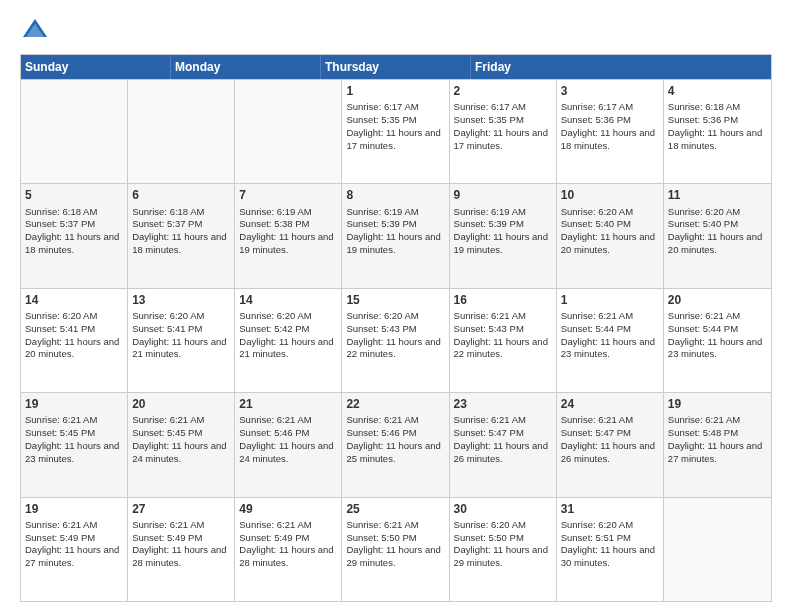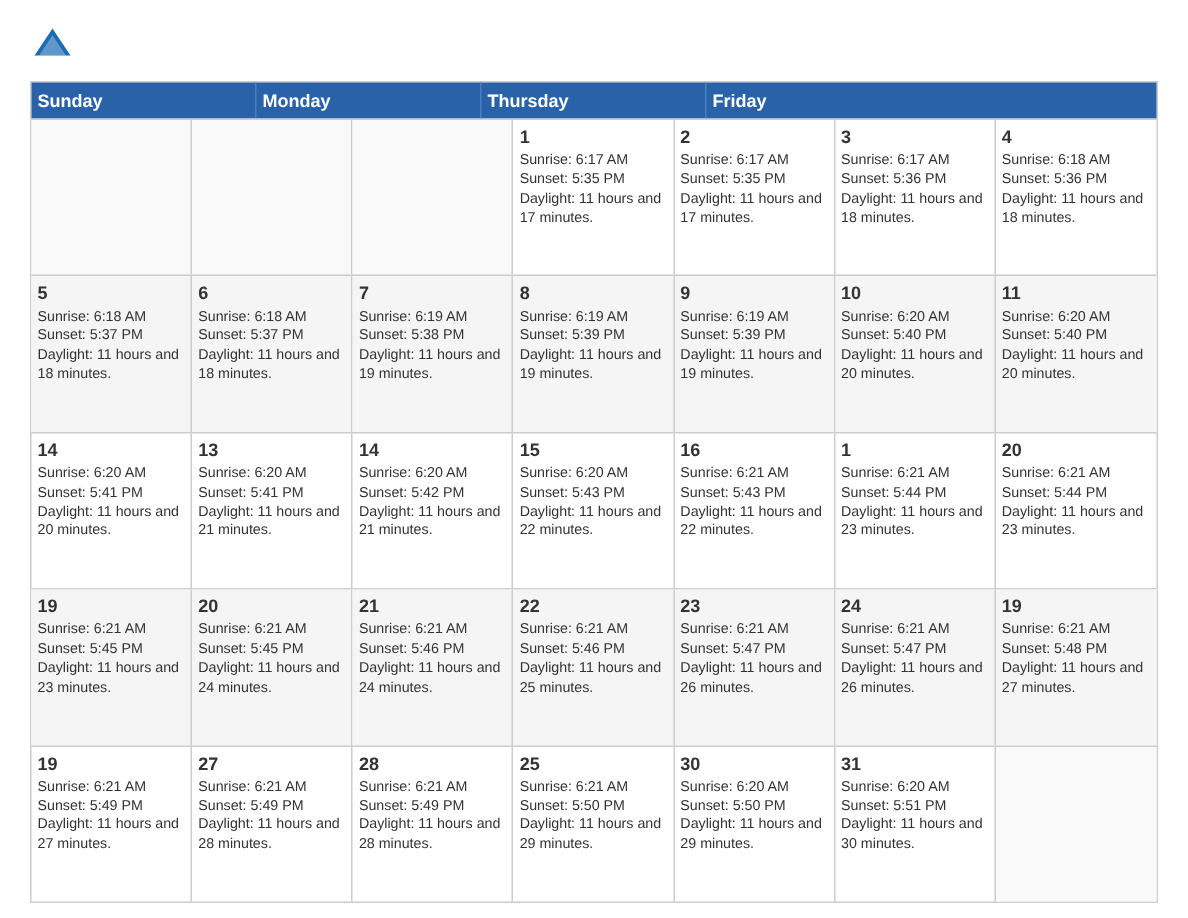--- a/index.html
+++ b/index.html
@@ -175,21 +175,21 @@
           <div class="cal-cell"><span class="day-num">20</span><span>Sunrise: 6:21 AM<br>Sunset: 5:45 PM<br>Daylight: 11 hours and 24 minutes.</span></div>
           <div class="cal-cell"><span class="day-num">21</span><span>Sunrise: 6:21 AM<br>Sunset: 5:46 PM<br>Daylight: 11 hours and 24 minutes.</span></div>
           <div class="cal-cell"><span class="day-num">22</span><span>Sunrise: 6:21 AM<br>Sunset: 5:46 PM<br>Daylight: 11 hours and 25 minutes.</span></div>
           <div class="cal-cell"><span class="day-num">23</span><span>Sunrise: 6:21 AM<br>Sunset: 5:47 PM<br>Daylight: 11 hours and 26 minutes.</span></div>
           <div class="cal-cell"><span class="day-num">24</span><span>Sunrise: 6:21 AM<br>Sunset: 5:47 PM<br>Daylight: 11 hours and 26 minutes.</span></div>
           <div class="cal-cell"><span class="day-num">19</span><span>Sunrise: 6:21 AM<br>Sunset: 5:48 PM<br>Daylight: 11 hours and 27 minutes.</span></div>
         </div>
         <div class="cal-row">
           <div class="cal-cell"><span class="day-num">19</span><span>Sunrise: 6:21 AM<br>Sunset: 5:49 PM<br>Daylight: 11 hours and 27 minutes.</span></div>
           <div class="cal-cell"><span class="day-num">27</span><span>Sunrise: 6:21 AM<br>Sunset: 5:49 PM<br>Daylight: 11 hours and 28 minutes.</span></div>
-          <div class="cal-cell"><span class="day-num">28</span><span>Sunrise: 6:21 AM<br>Sunset: 5:49 PM<br>Daylight: 11 hours and 28 minutes.</span></div>
+          <div class="cal-cell"><span class="day-num">49</span><span>Sunrise: 6:21 AM<br>Sunset: 5:49 PM<br>Daylight: 11 hours and 28 minutes.</span></div>
           <div class="cal-cell"><span class="day-num">25</span><span>Sunrise: 6:21 AM<br>Sunset: 5:50 PM<br>Daylight: 11 hours and 29 minutes.</span></div>
           <div class="cal-cell"><span class="day-num">30</span><span>Sunrise: 6:20 AM<br>Sunset: 5:50 PM<br>Daylight: 11 hours and 29 minutes.</span></div>
           <div class="cal-cell"><span class="day-num">31</span><span>Sunrise: 6:20 AM<br>Sunset: 5:51 PM<br>Daylight: 11 hours and 30 minutes.</span></div>
           <div class="cal-cell empty"></div>
         </div>
       </div>
   </div>
 </div>
 
 </body></html>

